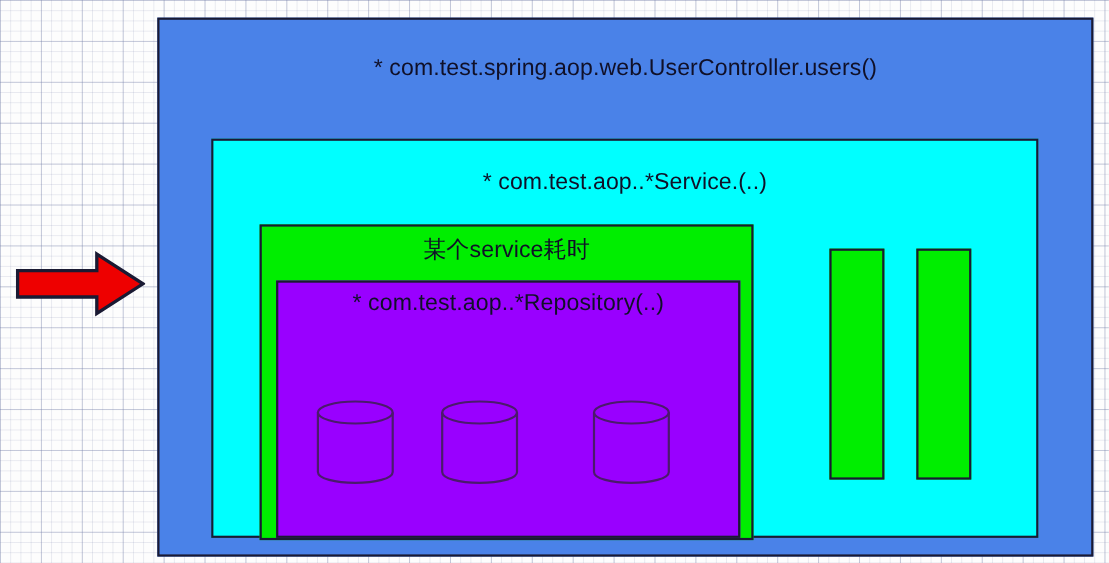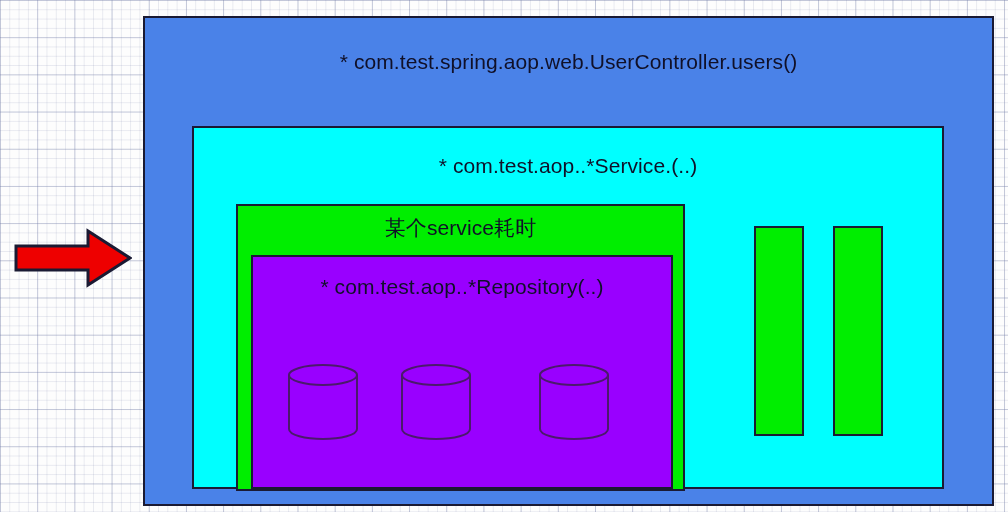--- a/index.html
+++ b/index.html
@@ -88,21 +88,21 @@
 
   
   #repository-box {
     left: 251px;
     top: 255px;
     width: 422px;
     height: 234px;
     background: #9900ff;
   }
   #repository-box > .caption {
-    margin-top: 19px;
+    margin-top: 8px;
   }
 
   
   .cylinder {
     position: absolute;
     width: 72px;
     height: 78px;
   }
   .cylinder svg { display: block; }
   #cylinder-1 { left: 287px; top: 363px; }

